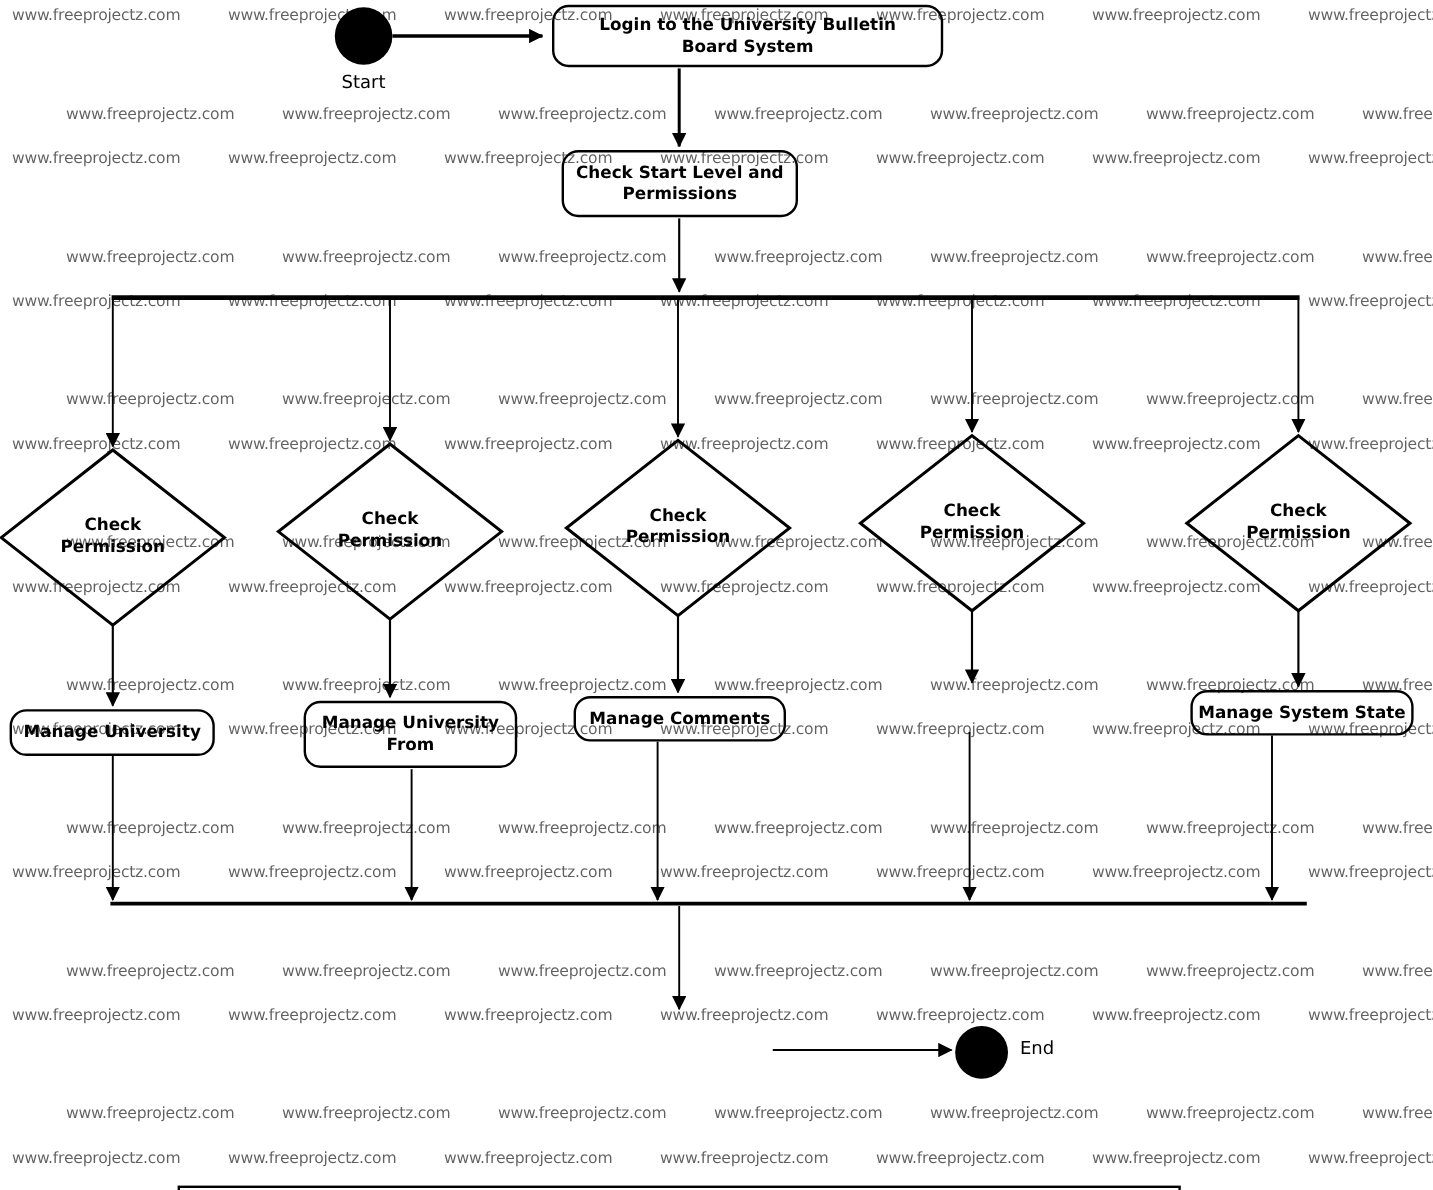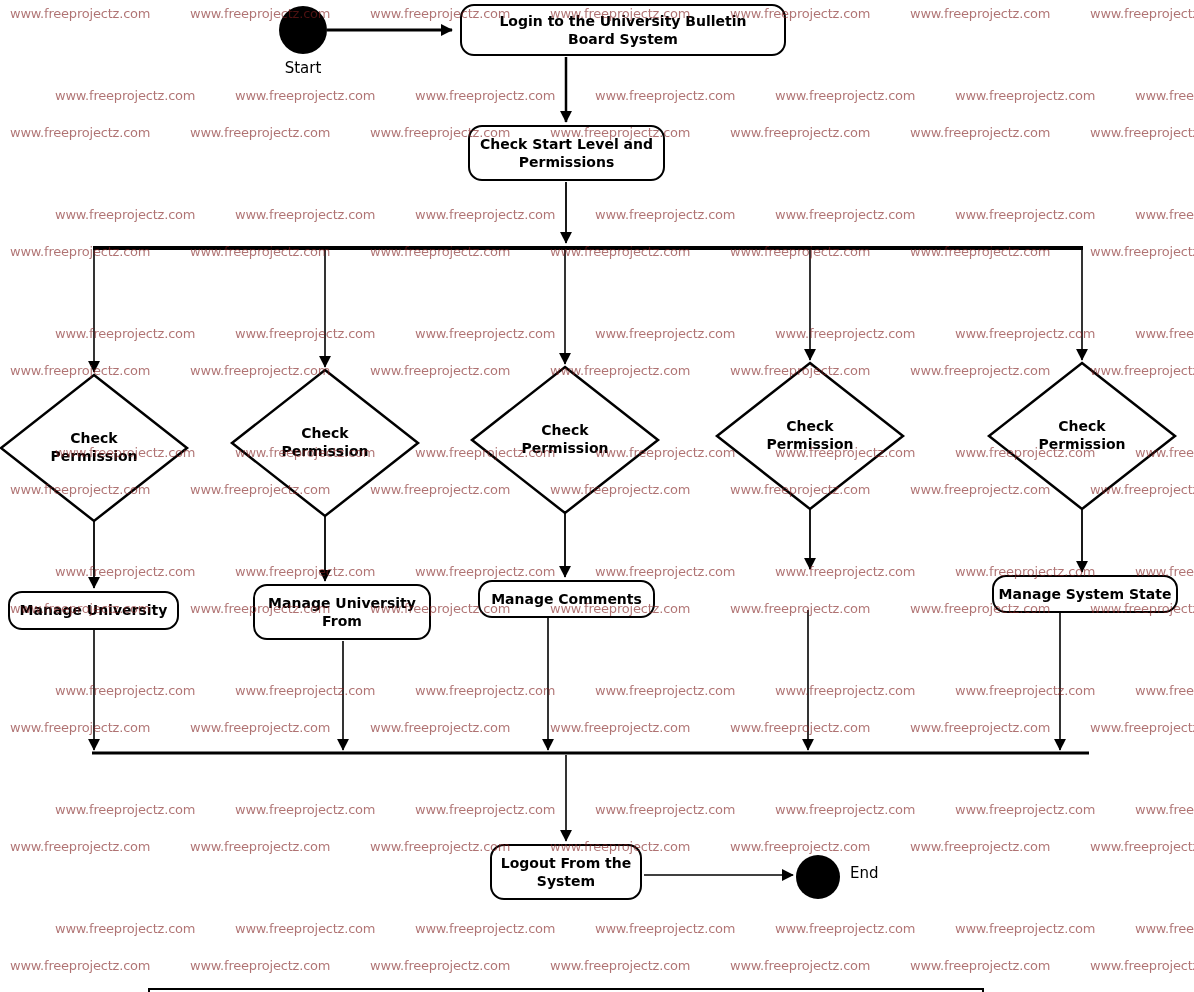--- a/index.html
+++ b/index.html
@@ -94,24 +94,20 @@
 
   <div class="node" style="left:478px;top:580px;width:177px;height:38px;">
     <div class="ln">Manage Comments</div>
   </div>
 
 
   <div class="node" style="left:992px;top:575px;width:186px;height:38px;">
     <div class="ln">Manage System State</div>
   </div>
 
-  <div class="node" style="left:490px;top:844px;width:152px;height:56px;">
-    <div class="ln">Logout From the</div>
-    <div class="ln">System</div>
-  </div>
 
   <div class="dlabel" style="left:14px;top:430px;">
     <div class="ln">Check</div>
     <div class="ln">Permission</div>
   </div>
   <div class="dlabel" style="left:245px;top:425px;">
     <div class="ln">Check</div>
     <div class="ln">Permission</div>
   </div>
   <div class="dlabel" style="left:485px;top:422px;">
@@ -127,21 +123,21 @@
     <div class="ln">Permission</div>
   </div>
 
   <div class="nlabel" style="left:263px;top:59px;width:80px;text-align:center;">Start</div>
   <div class="nlabel" style="left:850px;top:864px;width:60px;">End</div>
 
   <div class="titlebox">
     <div class="t">Activity Diagram for University Bulletin Board System</div>
   </div>
 
-  <div class="wm-layer" id="wm-layer" style="color: #7f1d1d;">
+  <div class="wm-layer" id="wm-layer" style="color: #000000;">
       <span class="wm" style="left: 10px; top: 6px;">www.freeprojectz.com</span>
       <span class="wm" style="left: 190px; top: 6px;">www.freeprojectz.com</span>
       <span class="wm" style="left: 370px; top: 6px;">www.freeprojectz.com</span>
       <span class="wm" style="left: 550px; top: 6px;">www.freeprojectz.com</span>
       <span class="wm" style="left: 730px; top: 6px;">www.freeprojectz.com</span>
       <span class="wm" style="left: 910px; top: 6px;">www.freeprojectz.com</span>
       <span class="wm" style="left: 1090px; top: 6px;">www.freeprojectz.com</span>
       <span class="wm" style="left: 10px; top: 125px;">www.freeprojectz.com</span>
       <span class="wm" style="left: 190px; top: 125px;">www.freeprojectz.com</span>
       <span class="wm" style="left: 370px; top: 125px;">www.freeprojectz.com</span>

